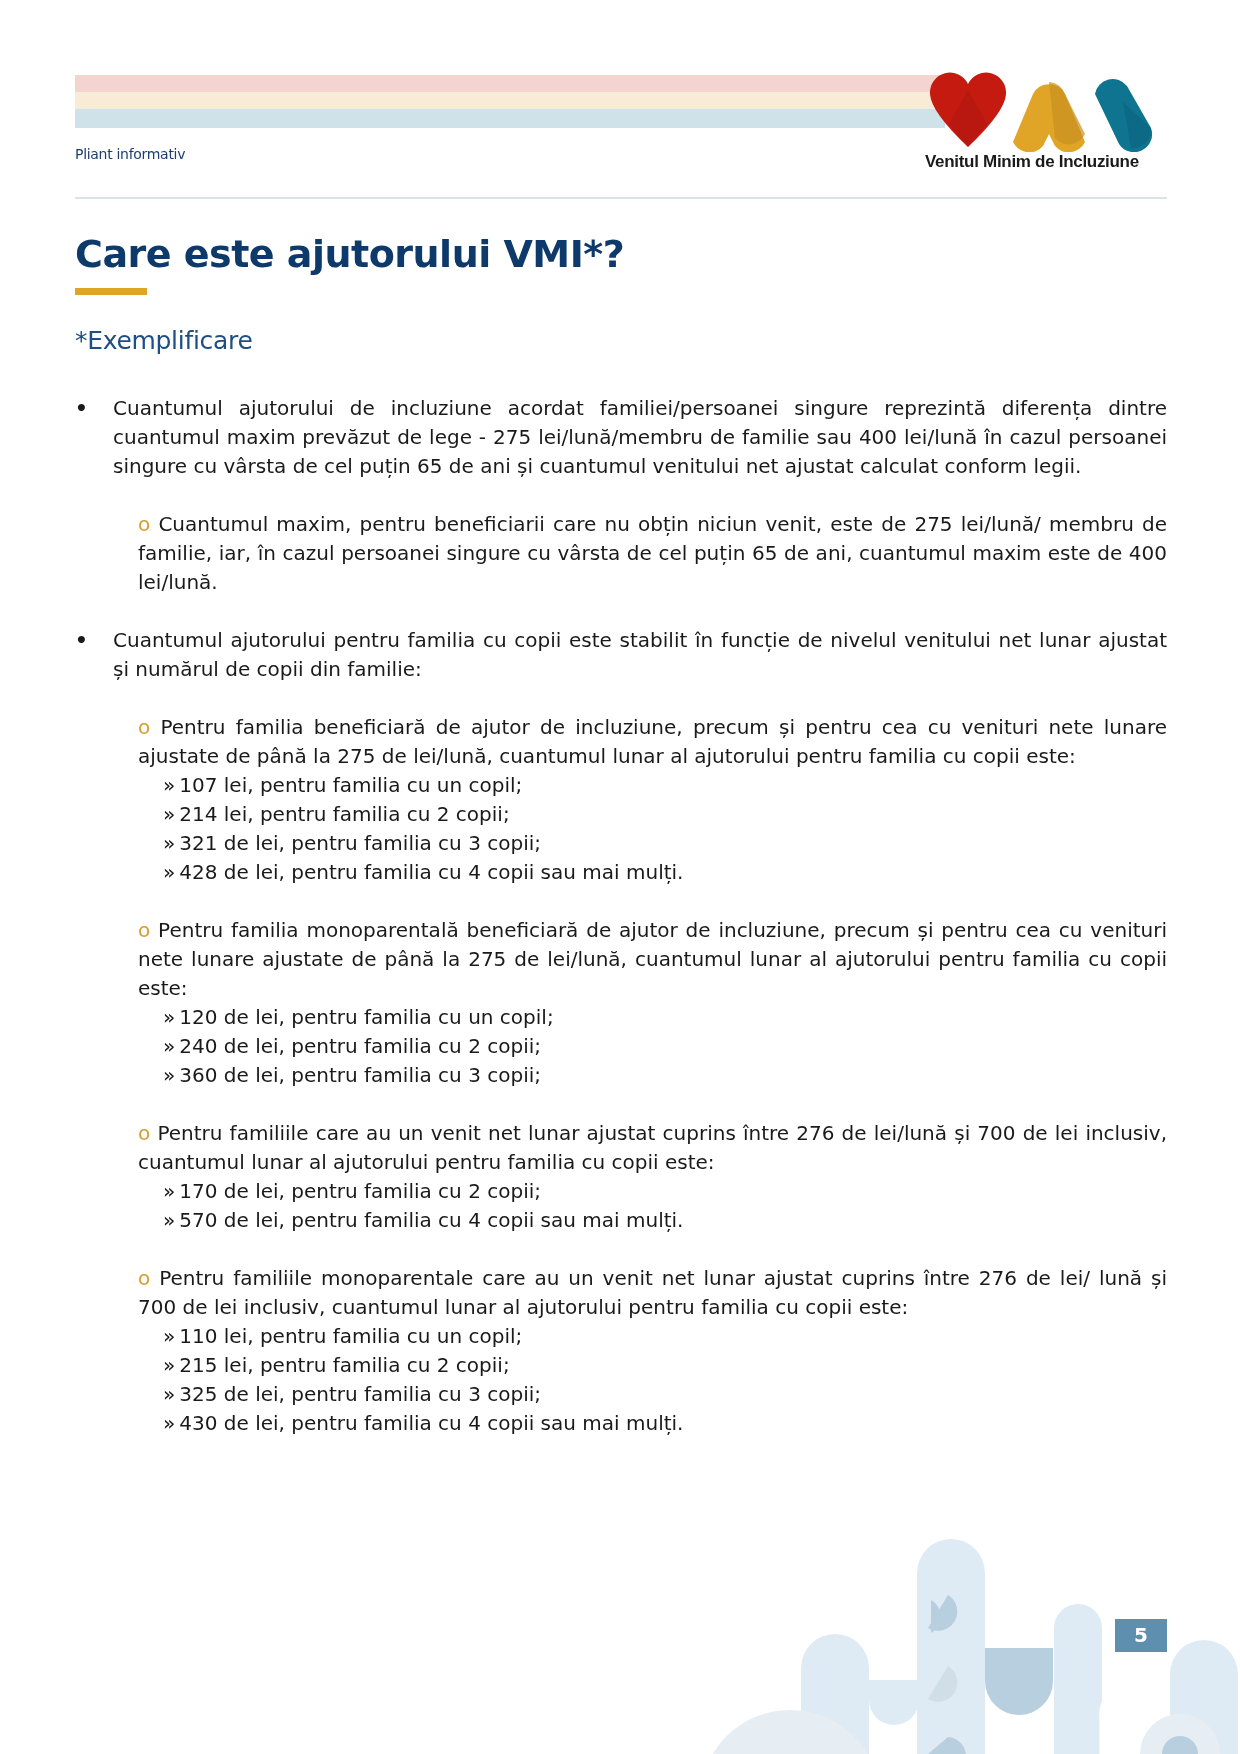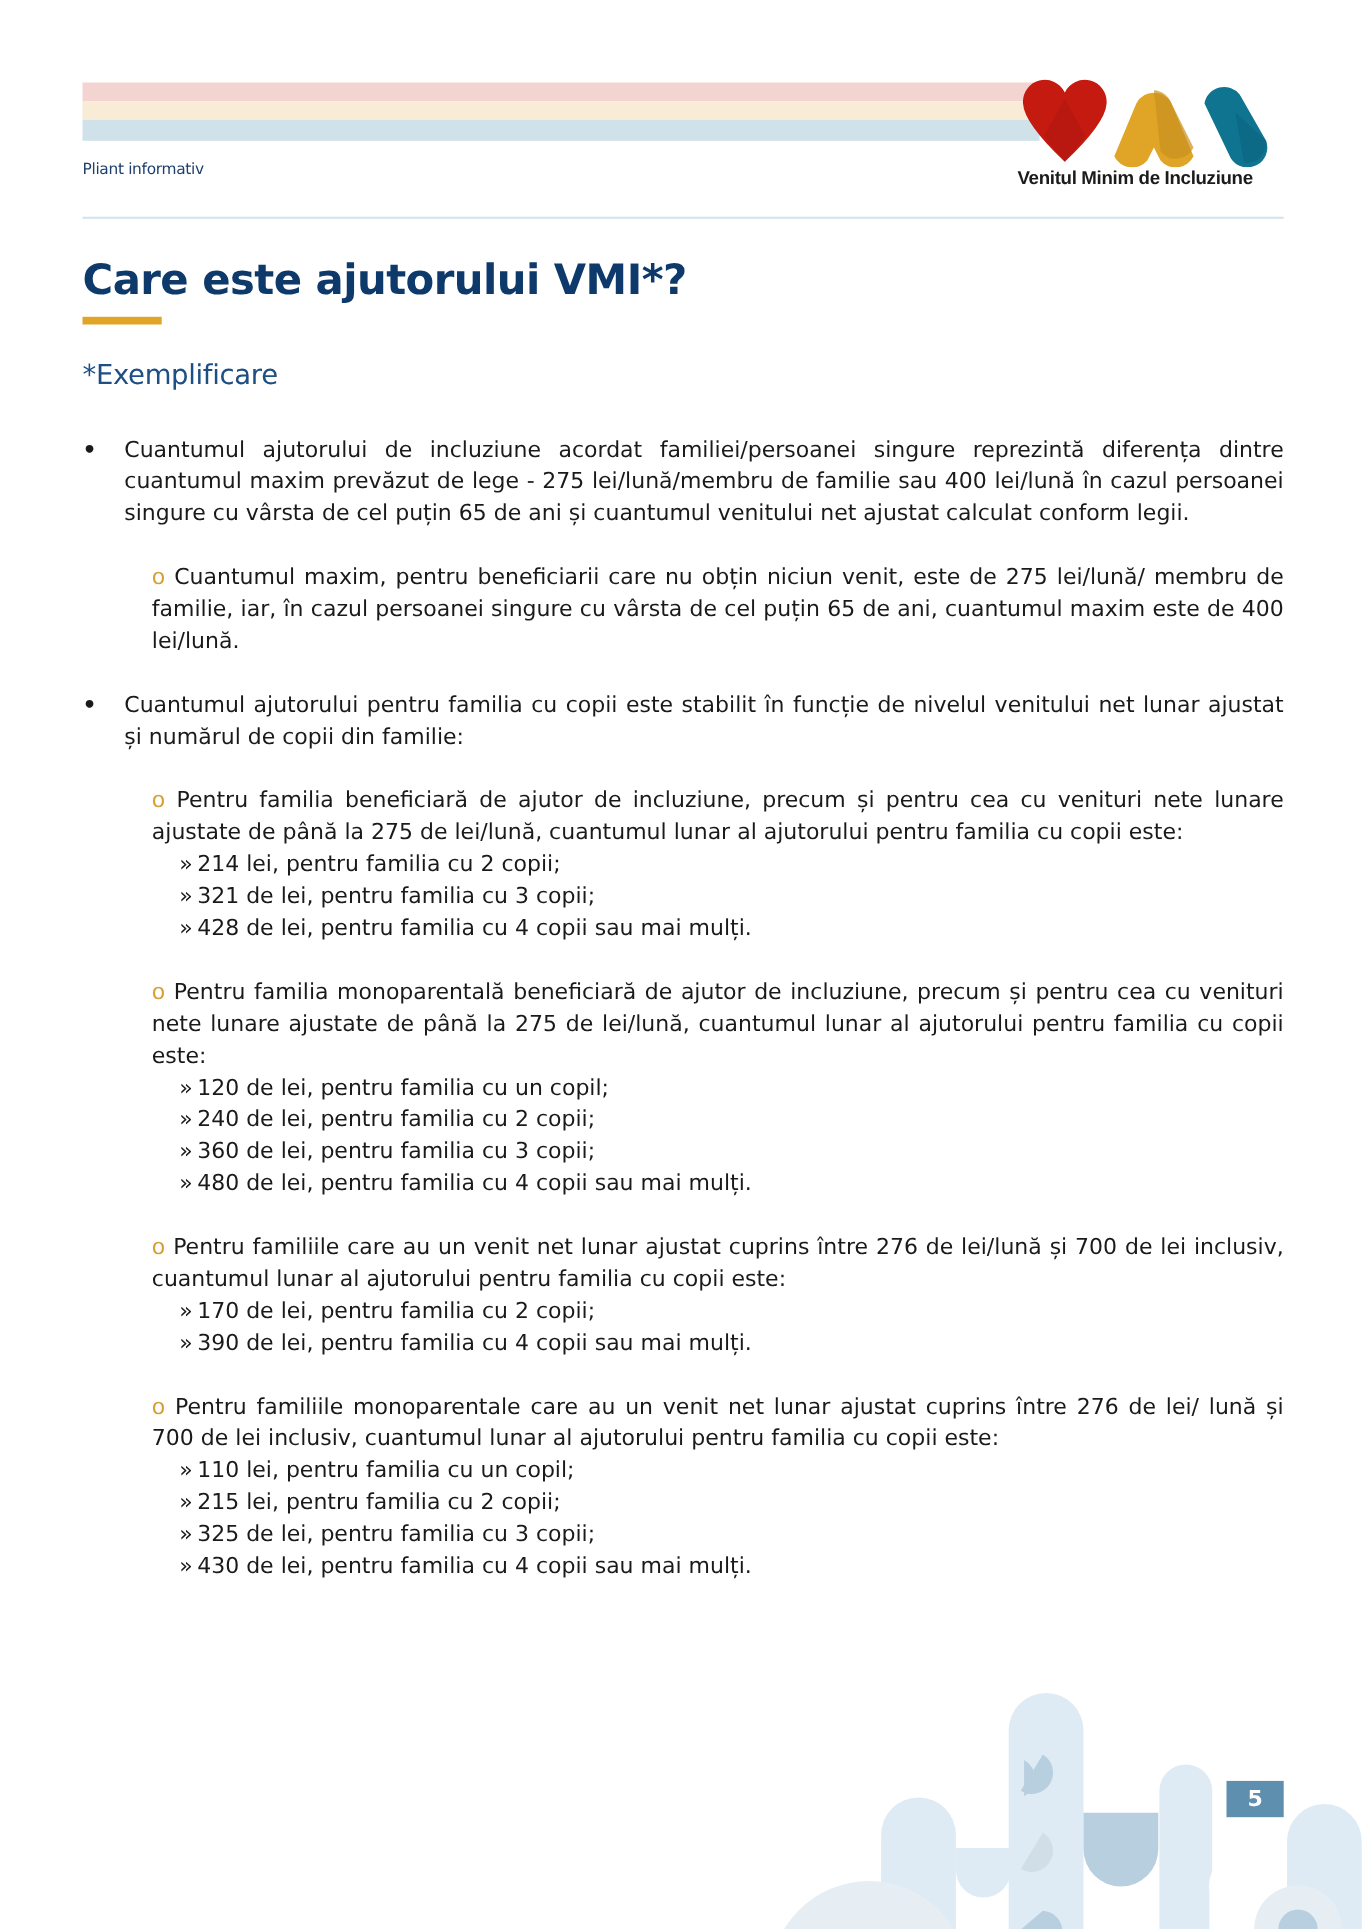--- a/index.html
+++ b/index.html
@@ -112,45 +112,45 @@
   <p class="bullet">
     <span class="dot">•</span>
     <b>Cuantumul ajutorului pentru familia cu copii este stabilit în funcție de nivelul venitului net lunar ajustat și numărul de copii din familie:</b>
   </p>
   <div class="gap-lg"></div>
 
   <div class="sub">
     <span class="o">o </span>
     <b>Pentru familia</b><span> beneficiară de ajutor de incluziune, precum și pentru cea cu </span><b>venituri nete lunare ajustate de până la 275 de lei/lună,</b><span> cuantumul lunar al ajutorului pentru familia cu copii este:</span>
     <ul class="items">
+      <li><span class="raq">»</span><span>107 lei, pentru familia cu un copil;</span></li>
       <li><span class="raq">»</span><span>214 lei, pentru familia cu 2 copii;</span></li>
       <li><span class="raq">»</span><span>321 de lei, pentru familia cu 3 copii;</span></li>
       <li><span class="raq">»</span><span>428 de lei, pentru familia cu 4 copii sau mai mulți.</span></li>
     </ul>
   </div>
   <div class="gap-md"></div>
 
   <div class="sub">
     <span class="o">o </span>
     <b>Pentru familia monoparentală</b><span> beneficiară de ajutor de incluziune, precum și pentru cea cu </span><b>venituri nete lunare ajustate de până la 275 de lei/lună,</b><span> cuantumul lunar al ajutorului pentru familia cu copii este:</span>
     <ul class="items">
       <li><span class="raq">»</span><span>120 de lei, pentru familia cu un copil;</span></li>
       <li><span class="raq">»</span><span>240 de lei, pentru familia cu 2 copii;</span></li>
       <li><span class="raq">»</span><span>360 de lei, pentru familia cu 3 copii;</span></li>
-      <li><span class="raq">»</span><span>480 de lei, pentru familia cu 4 copii sau mai mulți.</span></li>
     </ul>
   </div>
   <div class="gap-md"></div>
 
   <div class="sub">
     <span class="o">o </span>
     <b>Pentru familiile</b><span> care au un </span><b>venit net lunar ajustat cuprins între 276 de lei/lună</b><span> și </span><b>700 de lei inclusiv,</b><span> cuantumul lunar al ajutorului pentru familia cu copii este:</span>
     <ul class="items">
       <li><span class="raq">»</span><span>170 de lei, pentru familia cu 2 copii;</span></li>
-      <li><span class="raq">»</span><span>390 de lei, pentru familia cu 4 copii sau mai mulți.</span></li>
+      <li><span class="raq">»</span><span>570 de lei, pentru familia cu 4 copii sau mai mulți.</span></li>
     </ul>
   </div>
   <div class="gap-md"></div>
 
   <div class="sub">
     <span class="o">o </span>
     <b>Pentru familiile monoparentale</b><span> care au </span><b>un venit net lunar ajustat cuprins între 276 de lei/ lună</b><span> și </span><b>700 de lei inclusiv,</b><span> cuantumul lunar al ajutorului pentru familia cu copii este:</span>
     <ul class="items">
       <li><span class="raq">»</span><span>110 lei, pentru familia cu un copil;</span></li>
       <li><span class="raq">»</span><span>215 lei, pentru familia cu 2 copii;</span></li>

